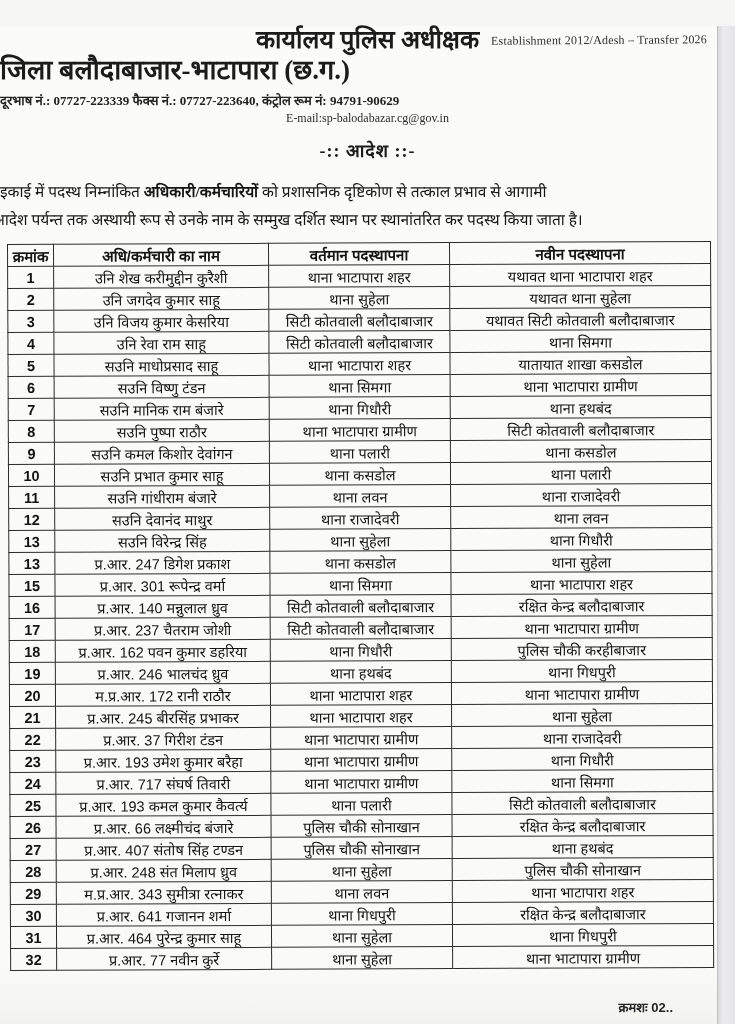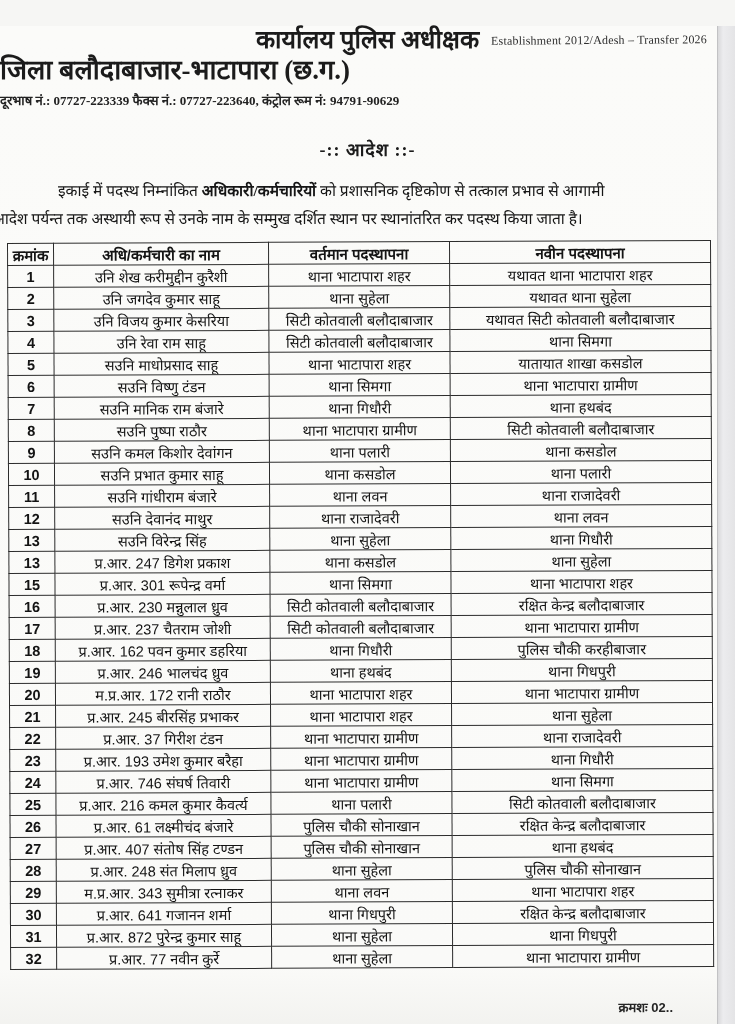--- a/index.html
+++ b/index.html
@@ -53,31 +53,30 @@
   .email-line {
     text-align: center;
     font-size: 12px;
     margin-top: 2px;
     color: #2b2b2b;
   }
   .order-heading {
     text-align: center;
     font-size: 18px;
     font-weight: bold;
-    margin-top: 28px;
+    margin-top: 12px;
     letter-spacing: 1px;
   }
   .order-paragraph {
     margin-top: 16px;
     font-size: 15.5px;
     line-height: 28px;
     color: #161616;
   }
   .order-paragraph .line1 {
-    padding-left: 58px;
     padding-right: 30px;
     text-align: justify;
   }
   .order-paragraph .line2 {
     margin-left: -7px;   
     padding-right: 120px;
   }
   .bold-seg { font-weight: bold; }
 
   .table-wrap {
@@ -127,20 +126,21 @@
 </head>
 <body>
 
 <div class="page">
 
   <div class="doc-ref">Establishment 2012/Adesh – Transfer 2026</div>
 
   <div class="office-title">कार्यालय पुलिस अधीक्षक</div>
   <div class="district-title">जिला बलौदाबाजार-भाटापारा (छ.ग.)</div>
   <div class="contact-line">दूरभाष नं.: 07727-223339 फैक्स नं.: 07727-223640, कंट्रोल रूम नं: 94791-90629</div>
+  <div class="email-line">E-mail:sp-balodabazar.cg@gov.in</div>
 
   <div class="order-heading">-:: आदेश ::-</div>
 
   <div class="order-paragraph">
     <div class="line1"><span>इकाई में पदस्थ निम्नांकित </span><span class="bold-seg">अधिकारी/कर्मचारियों</span><span> को प्रशासनिक दृष्टिकोण से तत्काल प्रभाव से आगामी</span></div>
     <div class="line2">आदेश पर्यन्त तक अस्थायी रूप से उनके नाम के सम्मुख दर्शित स्थान पर स्थानांतरित कर पदस्थ किया जाता है।</div>
   </div>
 
   <div class="table-wrap">
     <table class="transfer">
@@ -244,21 +244,21 @@
             <td class="c3">थाना सुहेला</td>
           </tr>
           <tr>
             <td class="c0">15</td>
             <td class="c1">प्र.आर. 301 रूपेन्द्र वर्मा</td>
             <td class="c2">थाना सिमगा</td>
             <td class="c3">थाना भाटापारा शहर</td>
           </tr>
           <tr>
             <td class="c0">16</td>
-            <td class="c1">प्र.आर. 230 मन्नुलाल ध्रुव</td>
+            <td class="c1">प्र.आर. 140 मन्नुलाल ध्रुव</td>
             <td class="c2">सिटी कोतवाली बलौदाबाजार</td>
             <td class="c3">रक्षित केन्द्र बलौदाबाजार</td>
           </tr>
           <tr>
             <td class="c0">17</td>
             <td class="c1">प्र.आर. 237 चैतराम जोशी</td>
             <td class="c2">सिटी कोतवाली बलौदाबाजार</td>
             <td class="c3">थाना भाटापारा ग्रामीण</td>
           </tr>
           <tr>
@@ -292,33 +292,33 @@
             <td class="c3">थाना राजादेवरी</td>
           </tr>
           <tr>
             <td class="c0">23</td>
             <td class="c1">प्र.आर. 193 उमेश कुमार बरैहा</td>
             <td class="c2">थाना भाटापारा ग्रामीण</td>
             <td class="c3">थाना गिधौरी</td>
           </tr>
           <tr>
             <td class="c0">24</td>
-            <td class="c1">प्र.आर. 746 संघर्ष तिवारी</td>
+            <td class="c1">प्र.आर. 717 संघर्ष तिवारी</td>
             <td class="c2">थाना भाटापारा ग्रामीण</td>
             <td class="c3">थाना सिमगा</td>
           </tr>
           <tr>
             <td class="c0">25</td>
-            <td class="c1">प्र.आर. 216 कमल कुमार कैवर्त्य</td>
+            <td class="c1">प्र.आर. 193 कमल कुमार कैवर्त्य</td>
             <td class="c2">थाना पलारी</td>
             <td class="c3">सिटी कोतवाली बलौदाबाजार</td>
           </tr>
           <tr>
             <td class="c0">26</td>
-            <td class="c1">प्र.आर. 61 लक्ष्मीचंद बंजारे</td>
+            <td class="c1">प्र.आर. 66 लक्ष्मीचंद बंजारे</td>
             <td class="c2">पुलिस चौकी सोनाखान</td>
             <td class="c3">रक्षित केन्द्र बलौदाबाजार</td>
           </tr>
           <tr>
             <td class="c0">27</td>
             <td class="c1">प्र.आर. 407 संतोष सिंह टण्डन</td>
             <td class="c2">पुलिस चौकी सोनाखान</td>
             <td class="c3">थाना हथबंद</td>
           </tr>
           <tr>
@@ -334,21 +334,21 @@
             <td class="c3">थाना भाटापारा शहर</td>
           </tr>
           <tr>
             <td class="c0">30</td>
             <td class="c1">प्र.आर. 641 गजानन शर्मा</td>
             <td class="c2">थाना गिधपुरी</td>
             <td class="c3">रक्षित केन्द्र बलौदाबाजार</td>
           </tr>
           <tr>
             <td class="c0">31</td>
-            <td class="c1">प्र.आर. 872 पुरेन्द्र कुमार साहू</td>
+            <td class="c1">प्र.आर. 464 पुरेन्द्र कुमार साहू</td>
             <td class="c2">थाना सुहेला</td>
             <td class="c3">थाना गिधपुरी</td>
           </tr>
           <tr>
             <td class="c0">32</td>
             <td class="c1">प्र.आर. 77 नवीन कुर्रे</td>
             <td class="c2">थाना सुहेला</td>
             <td class="c3">थाना भाटापारा ग्रामीण</td>
           </tr>
         </tbody>

